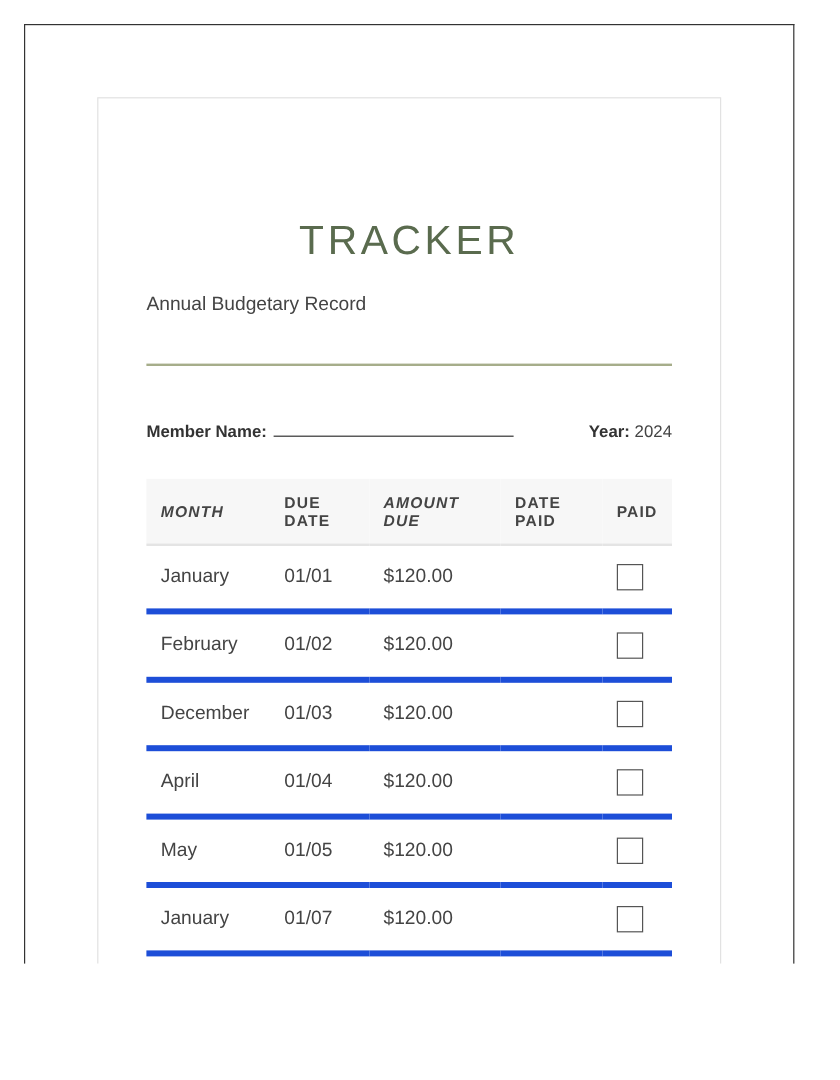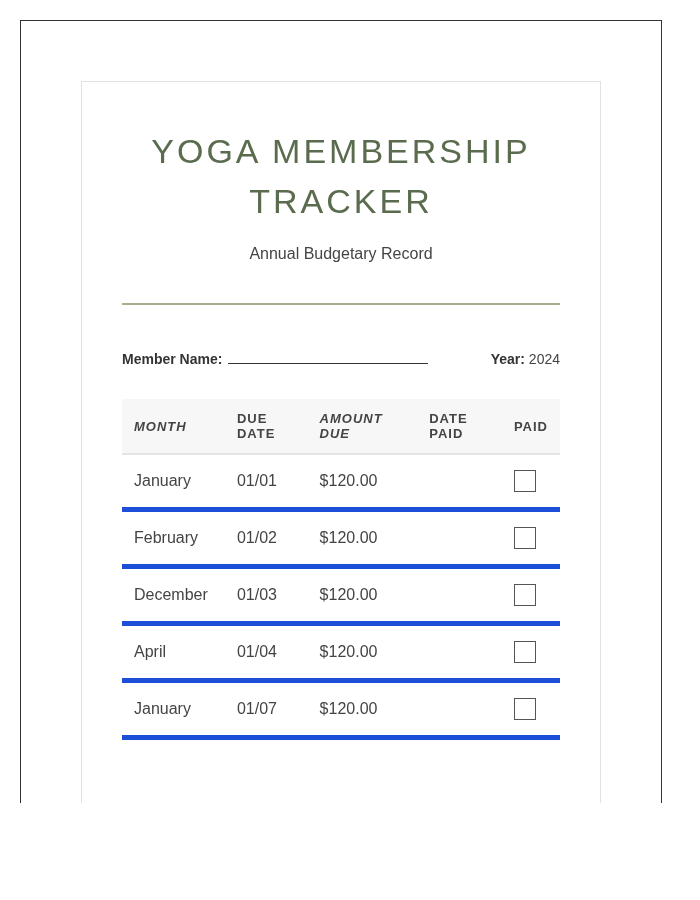--- a/index.html
+++ b/index.html
@@ -37,21 +37,21 @@
   .title {
     margin: 44px 0 0 0;
     text-align: center;
     font-size: 34px;
     line-height: 50px;
     letter-spacing: 3px;
     font-weight: normal;
     color: #5a6b4e;
   }
   .subtitle {
-    text-align: center;
+    text-align: left;
     margin-top: 19px;
     font-size: 16px;
     color: #444444;
   }
   .divider {
     margin-top: 40px;
     height: 2px;
     background: #a6ad8a;
   }
   .meta {
@@ -112,21 +112,21 @@
     cursor: pointer;
   }
 </style>
 </head>
 <body>
 
 <div class="viewport">
   <div class="page">
     <div class="inner">
       <h1 class="title">
-        <span>YOGA MEMBERSHIP</span><br>
+        <br>
         <span>TRACKER</span>
       </h1>
       <div class="subtitle">Annual Budgetary Record</div>
       <div class="divider"></div>
 
       <div class="meta">
         <div>
           <span class="label">Member Name:</span>
           <span class="line"></span>
         </div>
@@ -177,20 +177,29 @@
           <tr>
             <td>April</td>
             <td>01/04</td>
             <td>$120.00</td>
             <td></td>
             <td>
                 <span class="checkbox"></span>
               </td>
           </tr>
           <tr>
+            <td>May</td>
+            <td>01/05</td>
+            <td>$120.00</td>
+            <td></td>
+            <td>
+                <span class="checkbox"></span>
+              </td>
+          </tr>
+          <tr>
             <td>January</td>
             <td>01/07</td>
             <td>$120.00</td>
             <td></td>
             <td>
                 <span class="checkbox"></span>
               </td>
           </tr>
         </tbody>
       </table>

